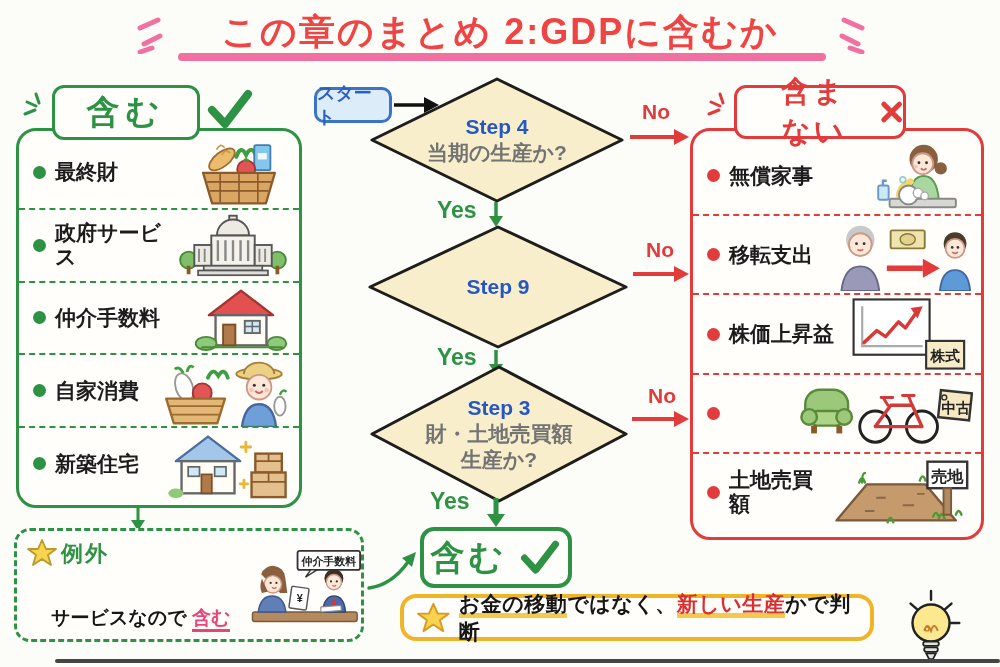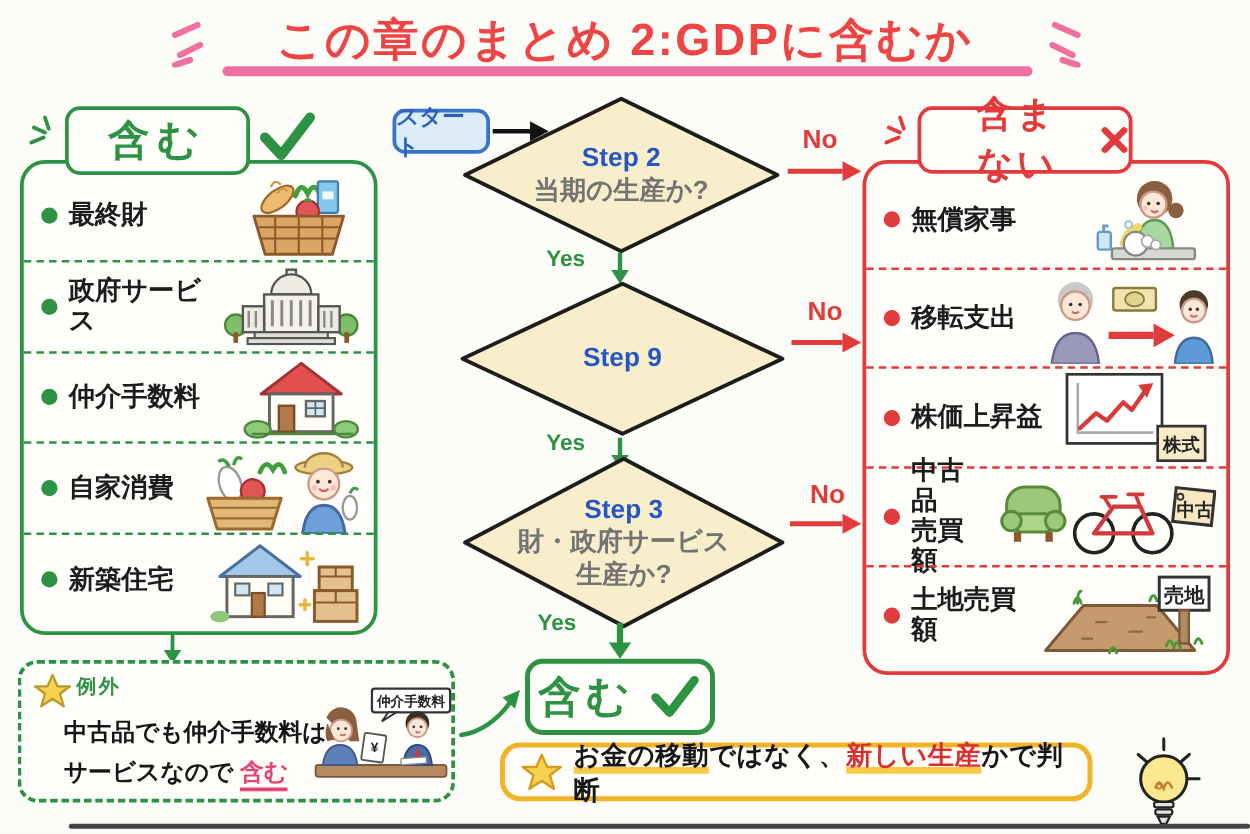--- a/index.html
+++ b/index.html
@@ -32,29 +32,29 @@
   .exclude-badge { border:3px solid #e23b3b; border-radius:12px; color:#e23b3b; font-size:29px; font-weight:bold; letter-spacing:3px; gap:10px; }
 
   
   .start-box { background:#dcecf8; border:3px solid #3a74c8; border-radius:10px; color:#2b5fc0;
                font-size:18px; font-weight:bold; display:flex; align-items:center; justify-content:flex-end; box-sizing:border-box; }
   .diamond-wrap { display:flex; flex-direction:column; align-items:center; justify-content:center; text-align:center; }
   .diamond-svg { position:absolute; left:0; top:0; }
   .diamond-text { position:relative; z-index:2; display:flex; flex-direction:column; align-items:center; gap:1px; }
   .step-name { color:#2456c4; font-size:21px; font-weight:bold; }
   .step-q { color:#737373; font-size:21px; font-weight:600; white-space:pre-line; line-height:1.2; }
-  .yes { color:#2e9245; font-size:18px; font-weight:bold; }
+  .yes { color:#2e9245; font-size:23px; font-weight:bold; }
   .no  { color:#e23b3b; font-size:21px; font-weight:bold; }
   .result-box { background:#fffefb; border:4px solid #2e9245; border-radius:14px;
                 display:flex; align-items:center; justify-content:center; gap:12px; box-sizing:border-box; }
   .result-label { color:#2e9245; font-size:34px; font-weight:bold; letter-spacing:4px; }
 
   
   .exception-box { border:3px dashed #2e9245; border-radius:16px; background:#fffefb; box-sizing:border-box; }
-  .exc-title { color:#2e9245; font-size:16px; font-weight:bold; letter-spacing:2px; }
+  .exc-title { color:#2e9245; font-size:22px; font-weight:bold; letter-spacing:2px; }
   .exc-line { font-size:19px; font-weight:600; color:#161616; }
   .exc-include { color:#e8447a; font-weight:bold; border-bottom:3px solid #e8447a; padding-bottom:1px; }
 
   
   .note-box { background:#fffefb; border:4px solid #f0b429; border-radius:16px;
               display:flex; align-items:center; gap:9px; padding:0 13px; box-sizing:border-box; }
   .note-text { font-size:21px; font-weight:bold; color:#161616; letter-spacing:0.5px; }
   .ul-y { background-image:linear-gradient(to top, rgba(246,198,63,.95) 5px, transparent 5px); padding-bottom:3px; }
   .hl-red { color:#d92f2f; }
 
@@ -195,21 +195,20 @@
   <svg class="abs" style="left:128px;top:506px;" width="20" height="26" viewBox="0 0 20 26">
     <path d="M10 0 V16" stroke="#2e9245" stroke-width="3"></path>
     <polygon points="3,14 17,14 10,25" fill="#2e9245"></polygon>
   </svg>
 
   <div class="abs exception-box" style="left:14px;top:528px;width:350px;height:114px;">
     <svg class="abs" style="left:10px;top:8px;" width="30" height="28" viewBox="0 0 30 28">
       <polygon points="15,1 19,10 29,10 21,16 24,26 15,20 6,26 9,16 1,10 11,10" fill="#f7d34f" stroke="#b99a2a" stroke-width="1.8" stroke-linejoin="round"></polygon>
     </svg>
     <span class="abs exc-title" style="left:44px;top:8px;">例外</span>
-    <span class="abs exc-line" style="left:34px;top:42px;">中古品でも仲介手数料は</span>
     <span class="abs exc-line" style="left:34px;top:74px;">
       <span>サービスなので</span>
       <span class="exc-include">含む</span>
     </span>
     <svg class="abs" style="left:218px;top:4px;" width="128" height="106" viewBox="0 0 176 106">
       <rect x="86" y="2" width="86" height="26" rx="3" fill="#fff" stroke="#333" stroke-width="2.5"></rect>
       <path d="M104 28 l-7 10 l16 -10 z" fill="#fff" stroke="#333" stroke-width="2"></path>
       <text x="129" y="21" font-size="15" text-anchor="middle">仲介手数料</text>
       <rect x="24" y="86" width="144" height="13" rx="3" fill="#b58a5f" stroke="#7a5a3a" stroke-width="2"></rect>
       <path d="M36 34 a17 17 0 0 1 33 4 l3 22 h-10 z" fill="#8a5f3f"></path>
@@ -243,21 +242,21 @@
   <svg class="abs" style="left:394px;top:94px;" width="46" height="22" viewBox="0 0 46 22">
     <path d="M0 11 H30" stroke="#111" stroke-width="3.5"></path>
     <polygon points="30,3 45,11 30,19" fill="#111"></polygon>
   </svg>
 
   <div class="abs diamond-wrap" style="left:368px;top:76px;width:258px;height:128px;">
     <svg class="diamond-svg" width="258" height="128" viewBox="0 0 258 128">
       <polygon points="129,3 254,64 129,125 4,64" fill="#f8eecb" stroke="#1d1d1b" stroke-width="3" stroke-linejoin="round"></polygon>
     </svg>
     <div class="diamond-text">
-      <span class="step-name">Step 2</span>
+      <span class="step-name">Step 4</span>
       <span class="step-q">当期の生産か?</span>
     </div>
   </div>
   <span class="abs yes" style="left:437px;top:197px;">Yes</span>
   <svg class="abs" style="left:487px;top:202px;" width="18" height="26" viewBox="0 0 18 26">
     <path d="M9 0 V15" stroke="#2e9245" stroke-width="3.5"></path>
       <polygon points="2,14 16,14 9,25" fill="#2e9245"></polygon>
   </svg>
   <span class="abs no" style="left:642px;top:100px;">No</span>
   <svg class="abs" style="left:630px;top:126px;" width="60" height="22" viewBox="0 0 60 22">
@@ -283,21 +282,21 @@
     <path d="M0 11 H41" stroke="#e23b3b" stroke-width="4"></path>
       <polygon points="41,3 56,11 41,19" fill="#e23b3b"></polygon>
   </svg>
 
   <div class="abs diamond-wrap" style="left:368px;top:364px;width:262px;height:140px;">
     <svg class="diamond-svg" width="262" height="140" viewBox="0 0 262 140">
       <polygon points="131,3 258,70 131,137 4,70" fill="#f8eecb" stroke="#1d1d1b" stroke-width="3" stroke-linejoin="round"></polygon>
     </svg>
     <div class="diamond-text">
       <span class="step-name">Step 3</span>
-      <span class="step-q">財・政府サービス
+      <span class="step-q">財・土地売買額
 生産か?</span>
     </div>
   </div>
   <span class="abs yes" style="left:430px;top:488px;">Yes</span>
   <svg class="abs" style="left:484px;top:498px;" width="24" height="30" viewBox="0 0 24 30">
     <path d="M12 0 V17" stroke="#2e9245" stroke-width="5"></path>
       <polygon points="3,16 21,16 12,29" fill="#2e9245"></polygon>
   </svg>
   <span class="abs no" style="left:648px;top:384px;">No</span>
   <svg class="abs" style="left:632px;top:408px;" width="58" height="22" viewBox="0 0 58 22">
@@ -384,22 +383,20 @@
           <path d="M16 54 L31 40 L41 47 L56 30 L64 37 L76 20" stroke="#d83a3a" stroke-width="4" fill="none" stroke-linejoin="round" stroke-linecap="round"></path>
           <polygon points="70,14 84,12 78,26" fill="#d83a3a"></polygon>
           <rect x="88" y="52" width="44" height="32" fill="#f8ecc8" stroke="#333" stroke-width="2.5"></rect>
           <text x="110" y="75" font-size="17" text-anchor="middle">株式</text>
         </svg>
       </span>
     </div>
 
     <div class="row">
       <span class="bullet r-bullet"></span>
-      <span class="row-label">中古品
-売買額</span>
       <span class="row-art">
         <svg width="176" height="70" viewBox="0 0 180 72">
           <rect x="8" y="12" width="44" height="36" rx="15" fill="#9cc87a" stroke="#5a8a3a" stroke-width="2.5"></rect>
           <rect x="14" y="34" width="32" height="15" rx="6" fill="#aed488" stroke="#5a8a3a" stroke-width="2.5"></rect>
           <circle cx="12" cy="40" r="8" fill="#9cc87a" stroke="#5a8a3a" stroke-width="2.5"></circle>
           <circle cx="48" cy="40" r="8" fill="#9cc87a" stroke="#5a8a3a" stroke-width="2.5"></circle>
           <rect x="14" y="49" width="6" height="8" fill="#8a5a2b"></rect>
             <rect x="40" y="49" width="6" height="8" fill="#8a5a2b"></rect>
           <circle cx="80" cy="50" r="16" fill="none" stroke="#222" stroke-width="3"></circle>
           <circle cx="128" cy="50" r="16" fill="none" stroke="#222" stroke-width="3"></circle>

